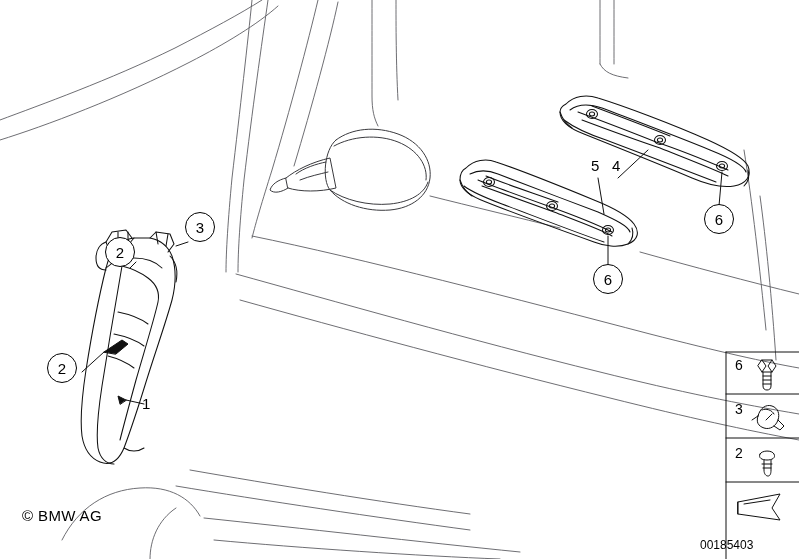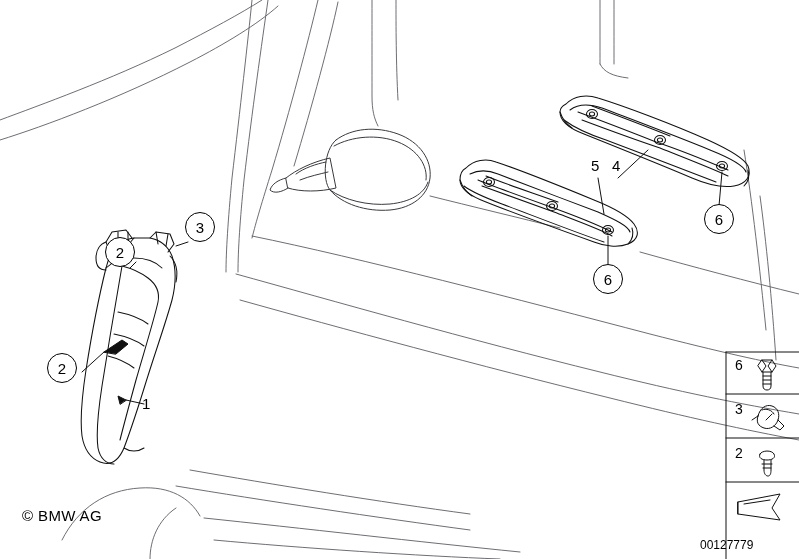--- a/index.html
+++ b/index.html
@@ -263,15 +263,15 @@
   <div class="callout" style="left:593px; top:264px;">6</div>
   <div class="callout" style="left:704px; top:204px;">6</div>
   <div class="plainnum" style="left:591px; top:157px;">5</div>
   <div class="plainnum" style="left:612px; top:157px;">4</div>
 
   <div class="legend-num" style="left:735px; top:357px;">6</div>
   <div class="legend-num" style="left:735px; top:401px;">3</div>
   <div class="legend-num" style="left:735px; top:445px;">2</div>
 
   <div id="copyright">© BMW AG</div>
-  <div id="partnumber">00127779</div>
+  <div id="partnumber">00185403</div>
 
 </div>
 
 </body></html>

